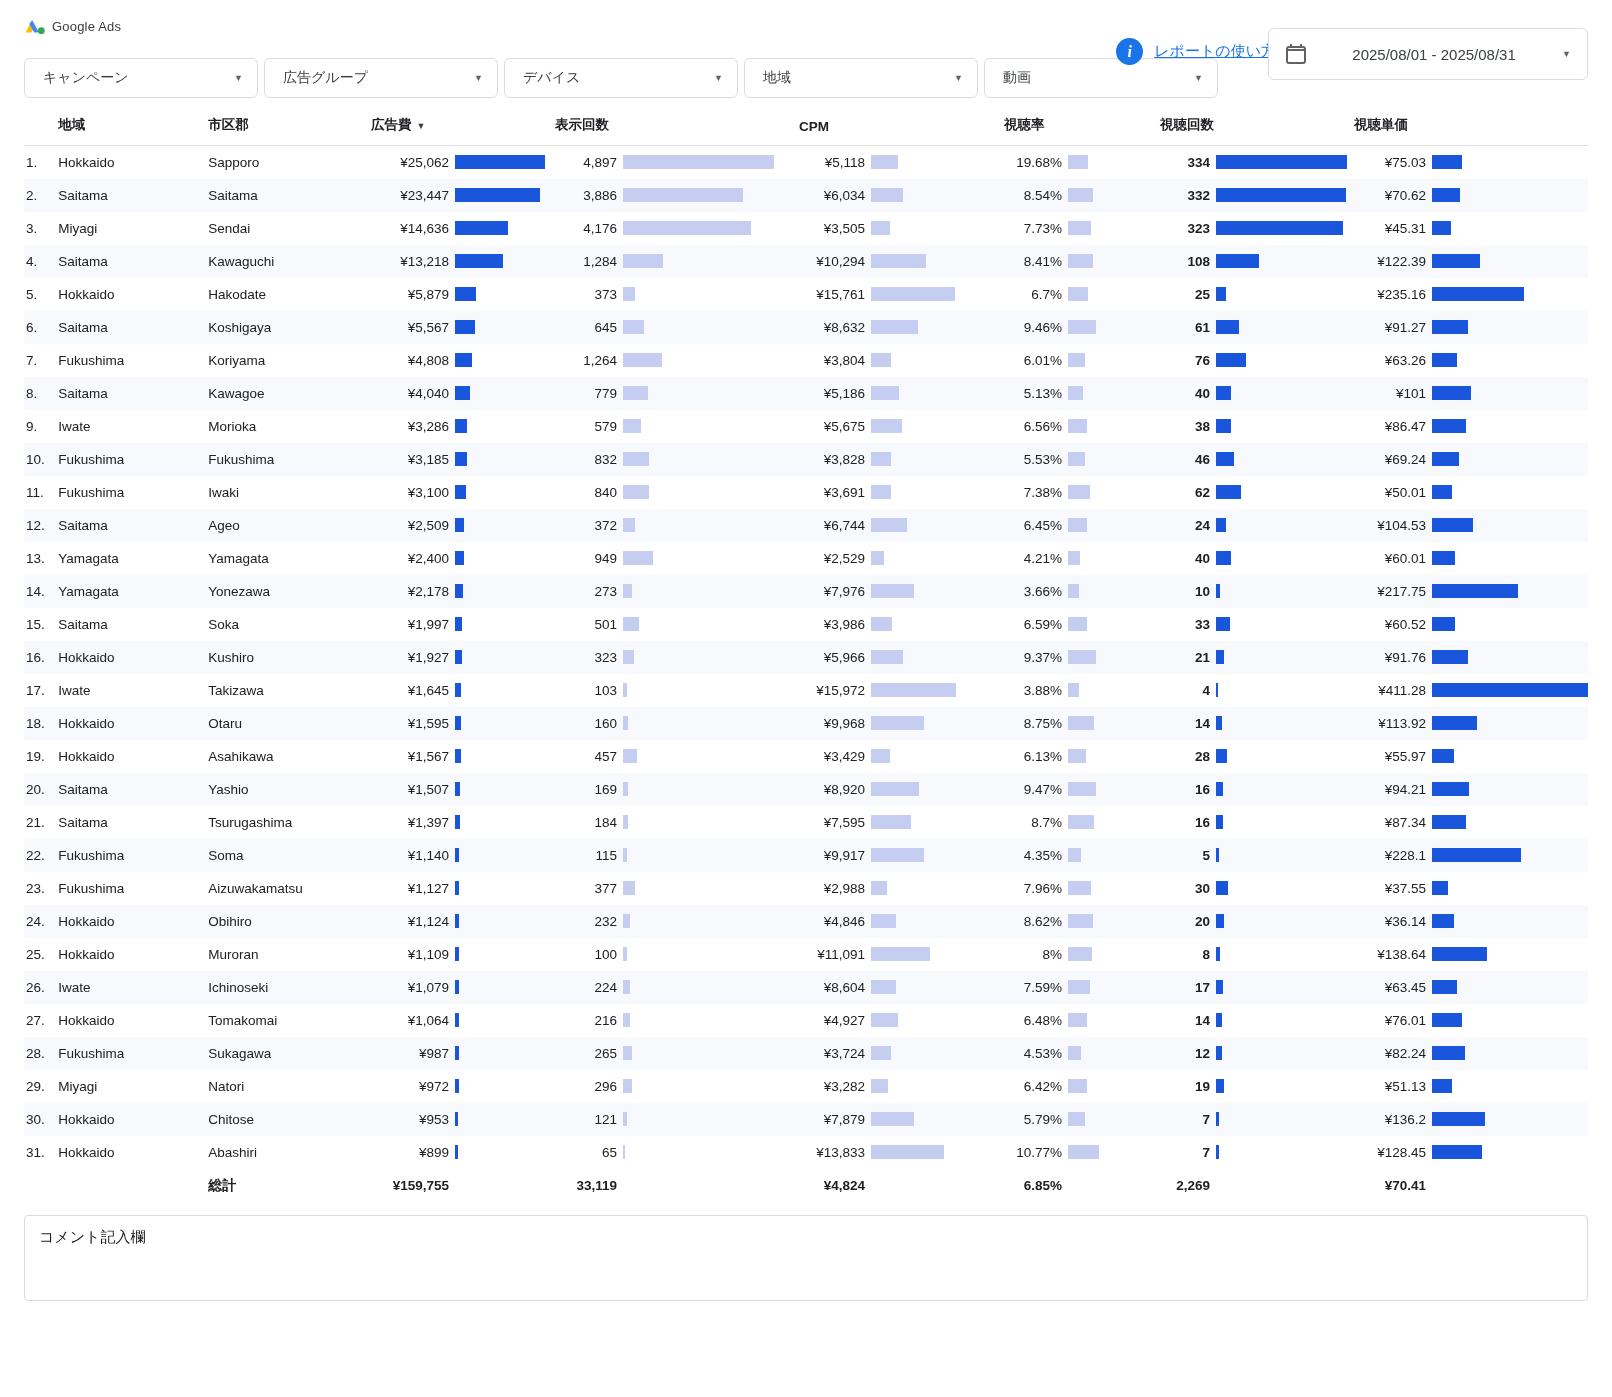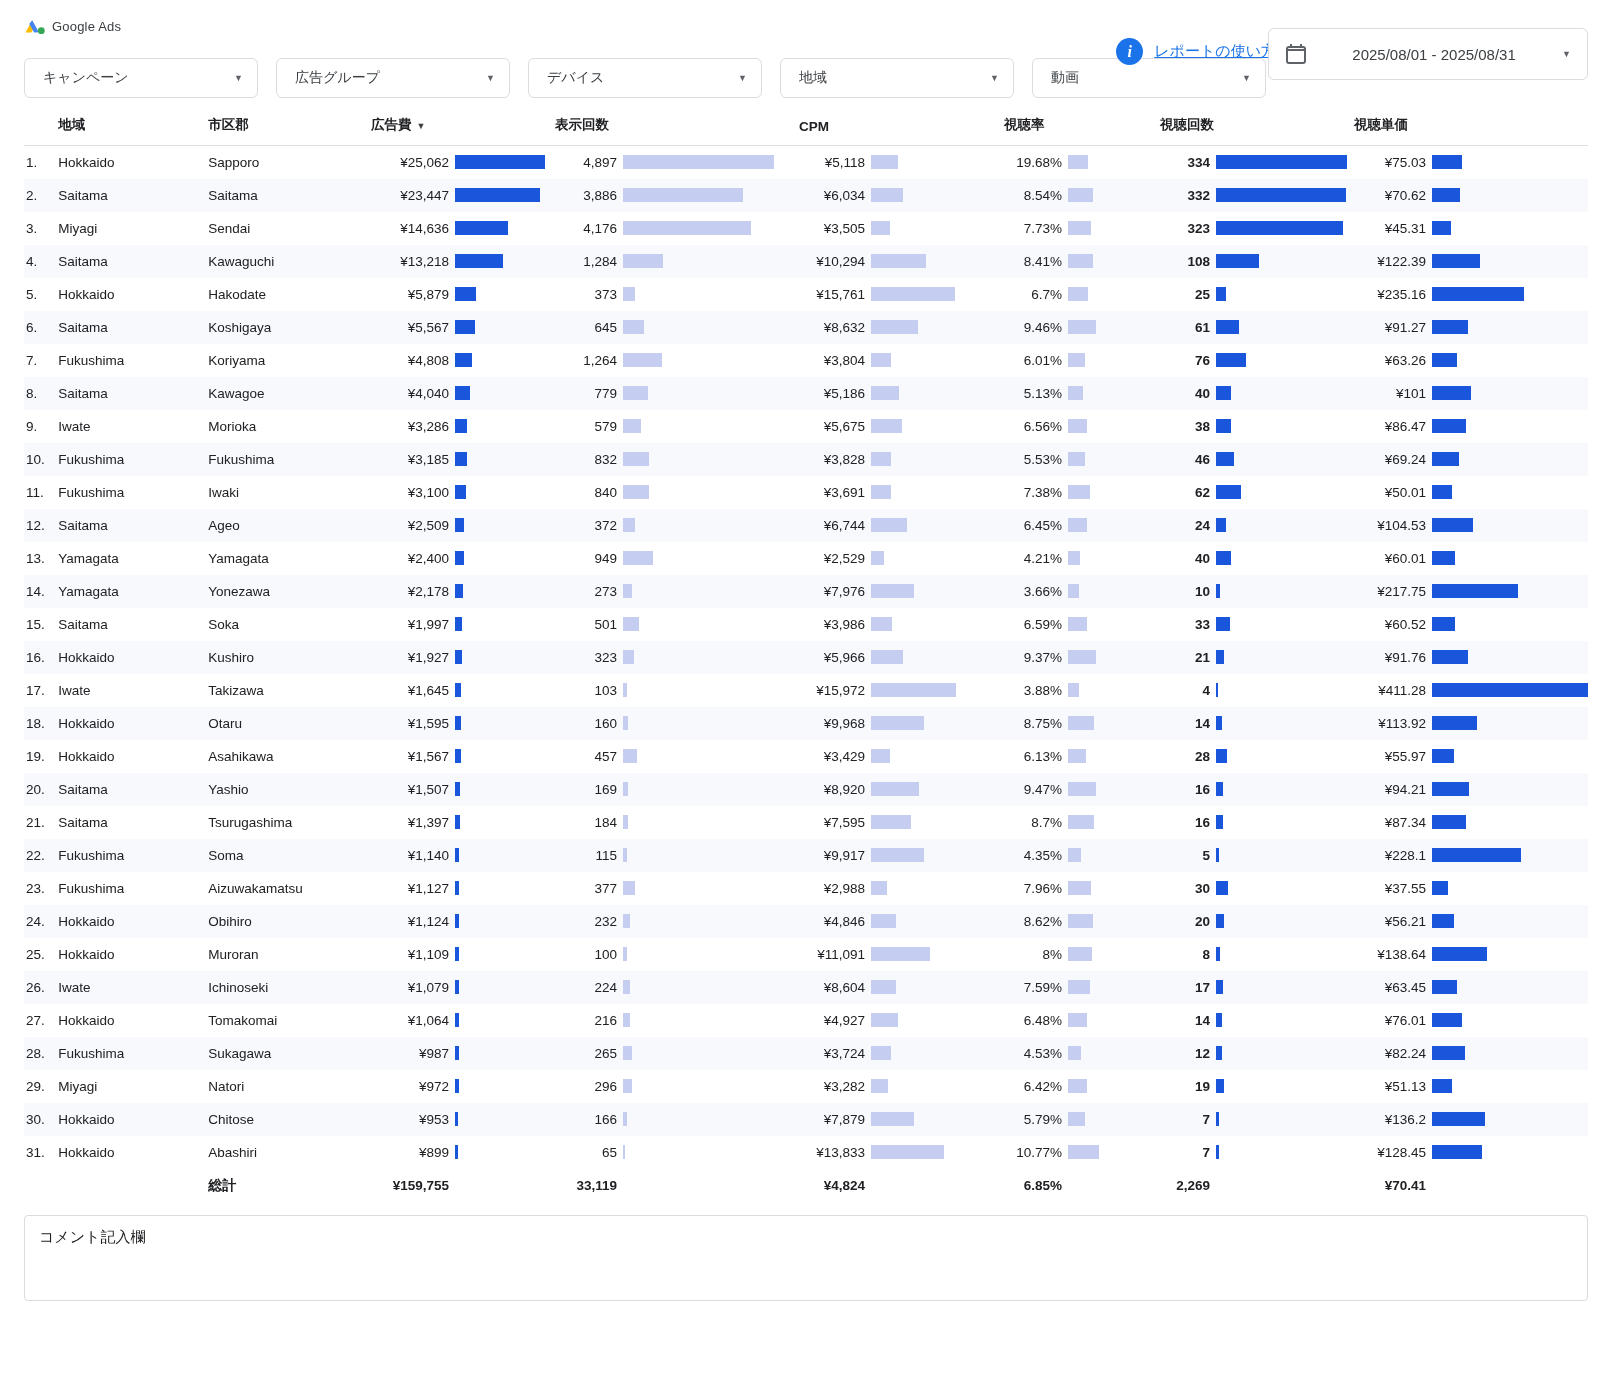--- a/index.html
+++ b/index.html
@@ -36,21 +36,21 @@
   }
   .daterange .cal { margin-left: 17px; width: 20px; height: 20px; position: relative; }
   .daterange .cal .body { position: absolute; inset: 2px 0 0 0; border: 2px solid #5f6368; border-radius: 3px; }
   .daterange .cal .top { position: absolute; top: 5px; left: 0; right: 0; height: 2px; background: #5f6368; }
   .daterange .cal .p1, .daterange .cal .p2 { position: absolute; top: 0; width: 2px; height: 4px; background: #5f6368; }
   .daterange .cal .p1 { left: 4px; } .daterange .cal .p2 { right: 4px; }
   .daterange .range-text { flex: 1; text-align: center; font-size: 15px; color: #3c4043; }
   .daterange .caret { margin-right: 16px; color: #5f6368; font-size: 9px; }
 
   
-  .filters { display: flex; gap: 18px; padding: 22px 24px 0 24px; }
+  .filters { display: flex; gap: 6px; padding: 22px 24px 0 24px; }
   .chip {
     width: 234px; height: 40px; border: 1px solid #dadce0; border-radius: 6px;
     display: flex; align-items: center; background: #fff;
   }
   .chip .label { flex: 1; padding-left: 18px; font-size: 14px; color: #3c4043; }
   .chip .caret { padding-right: 14px; font-size: 9px; color: #5f6368; }
 
   
   .table-wrap { padding: 18px 24px 0 24px; }
   table { width: 100%; border-collapse: collapse; }
@@ -1430,21 +1430,21 @@
             <td>
       <div class="metric">
         <span class="v w-vc">20</span>
         <span class="barbox w-vc-bar">
           <span class="bar bar-dark2" style="width:6%"></span>
         </span>
       </div>
             </td>
             <td>
       <div class="metric">
-        <span class="v w-cpv">¥56.21</span>
+        <span class="v w-cpv">¥36.14</span>
         <span class="barbox w-cpv-bar">
           <span class="bar bar-dark2" style="width:14%"></span>
         </span>
       </div>
             </td>
           </tr>
           <tr>
             <td class="c-num">25.</td>
             <td class="c-region">Hokkaido</td>
             <td class="c-city">Muroran</td>
@@ -1716,21 +1716,21 @@
             <td>
       <div class="metric">
         <span class="v w-cost">¥953</span>
         <span class="barbox w-cost-bar">
           <span class="bar bar-dark" style="width:3%"></span>
         </span>
       </div>
             </td>
             <td>
       <div class="metric">
-        <span class="v w-imp">166</span>
+        <span class="v w-imp">121</span>
         <span class="barbox w-imp-bar">
           <span class="bar bar-light" style="width:2%"></span>
         </span>
       </div>
             </td>
             <td>
       <div class="metric">
         <span class="v w-cpm">¥7,879</span>
         <span class="barbox w-cpm-bar">
           <span class="bar bar-light" style="width:32%"></span>

